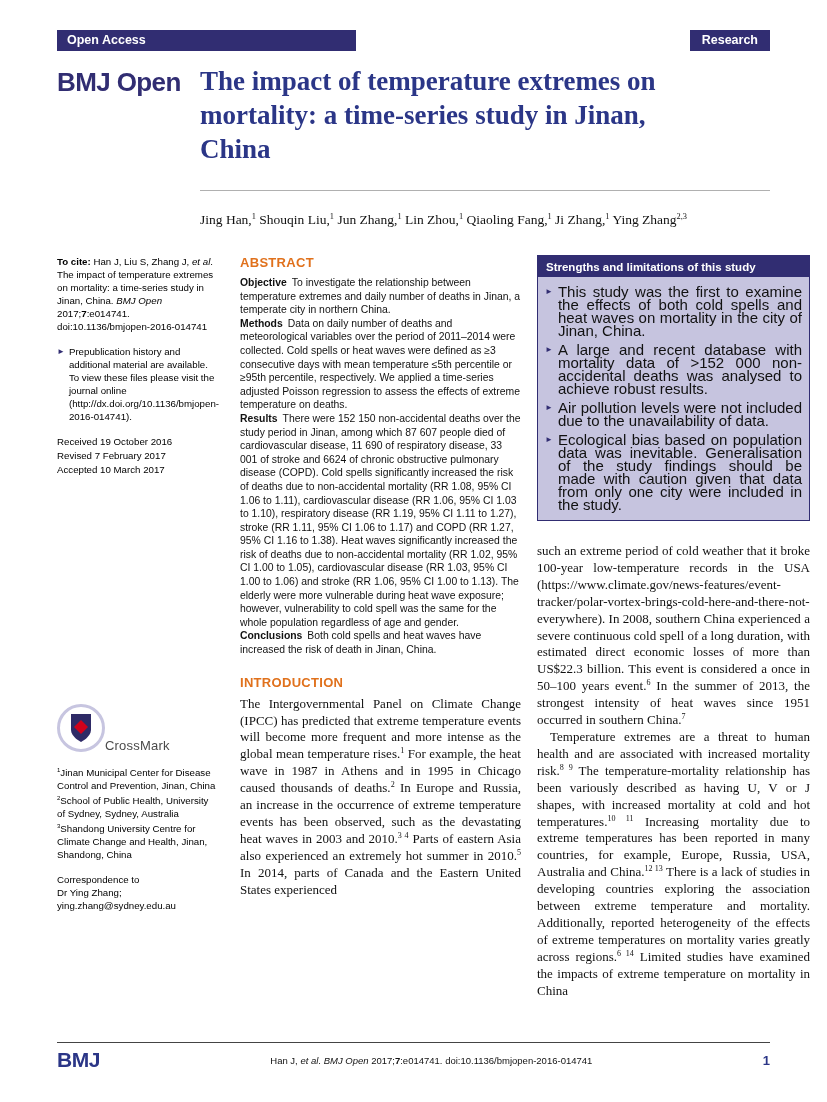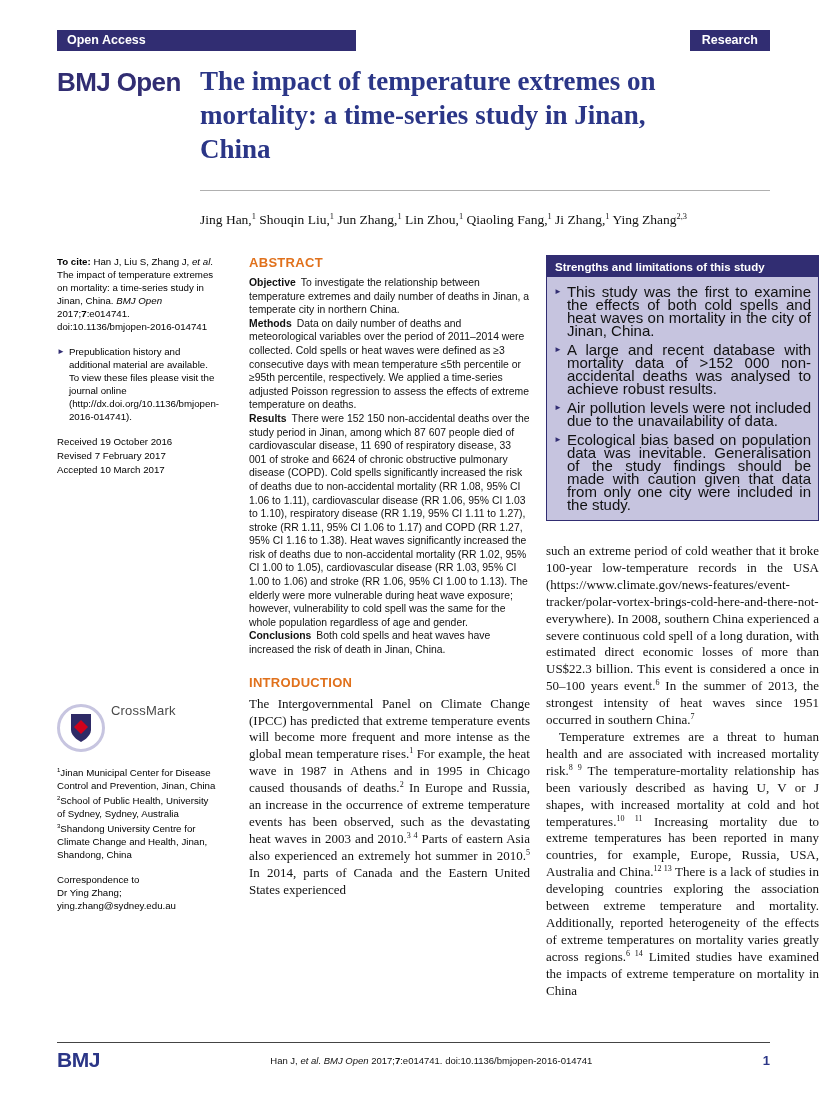--- a/index.html
+++ b/index.html
@@ -33,29 +33,29 @@
   .paper-title{
     font-family:"Liberation Serif",serif;font-weight:700;
     font-size:27px;line-height:34px;color:var(--title-blue);
     max-width:500px;
   }
   
   .authors-block{margin-left:143px;margin-top:24px;border-top:1px solid #b0b0b0;padding-top:20px;}
   .authors{font-family:"Liberation Serif",serif;font-size:13.5px;line-height:18px;color:#111;}
   
   .columns{display:flex;margin-top:26px;}
-  .sidebar{flex:0 0 128px;margin-right:30px;font-size:9.7px;line-height:13px;color:#000;}
+  .sidebar{flex:0 0 128px;margin-right:21px;font-size:9.7px;line-height:13px;color:#000;}
   .col-mid{flex:0 0 281px;margin-right:16px;}
   .col-right{flex:0 0 273px;}
   
   .to-cite{margin-bottom:12px;}
   .prepub{display:flex;gap:4px;margin-bottom:12px;}
   .arrow{color:var(--purple);font-size:8px;line-height:13px;flex:0 0 auto;}
   .date{margin-bottom:1px;}
-  .crossmark{margin-top:228px;margin-bottom:14px;display:flex;align-items:flex-start;gap:6px;cursor:pointer;}
+  .crossmark{margin-top:228px;margin-bottom:14px;display:flex;align-items:flex-end;cursor:pointer;}
   .crossmark-text{font-size:13px;color:#4a4a4a;letter-spacing:0.2px;}
   .aff{margin-bottom:2px;}
   .corr-label{font-weight:normal;margin-top:12px;}
   .email{color:#000;text-decoration:none;}
   
   .section-heading{
     font-size:13px;font-weight:bold;color:var(--orange);
     letter-spacing:0.3px;margin-bottom:6px;
   }
   .abs{font-size:10.4px;line-height:13.6px;margin:0;}

